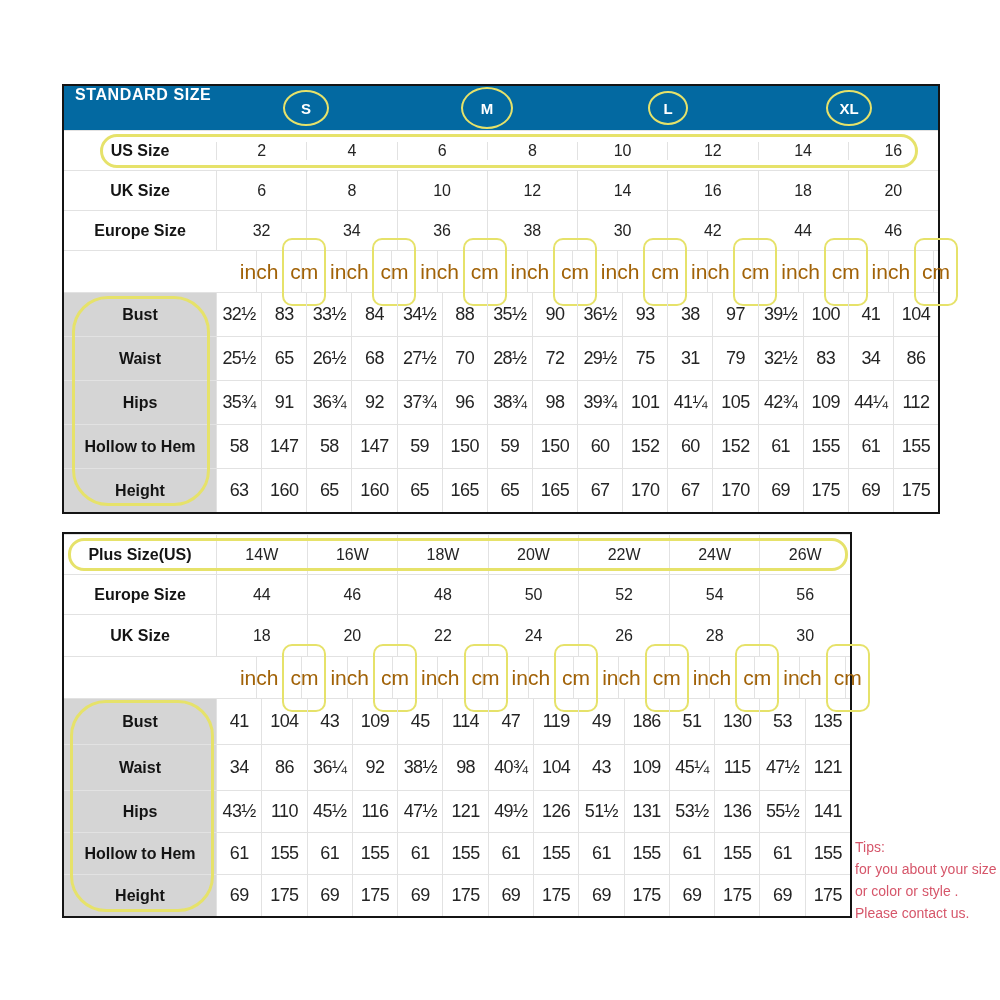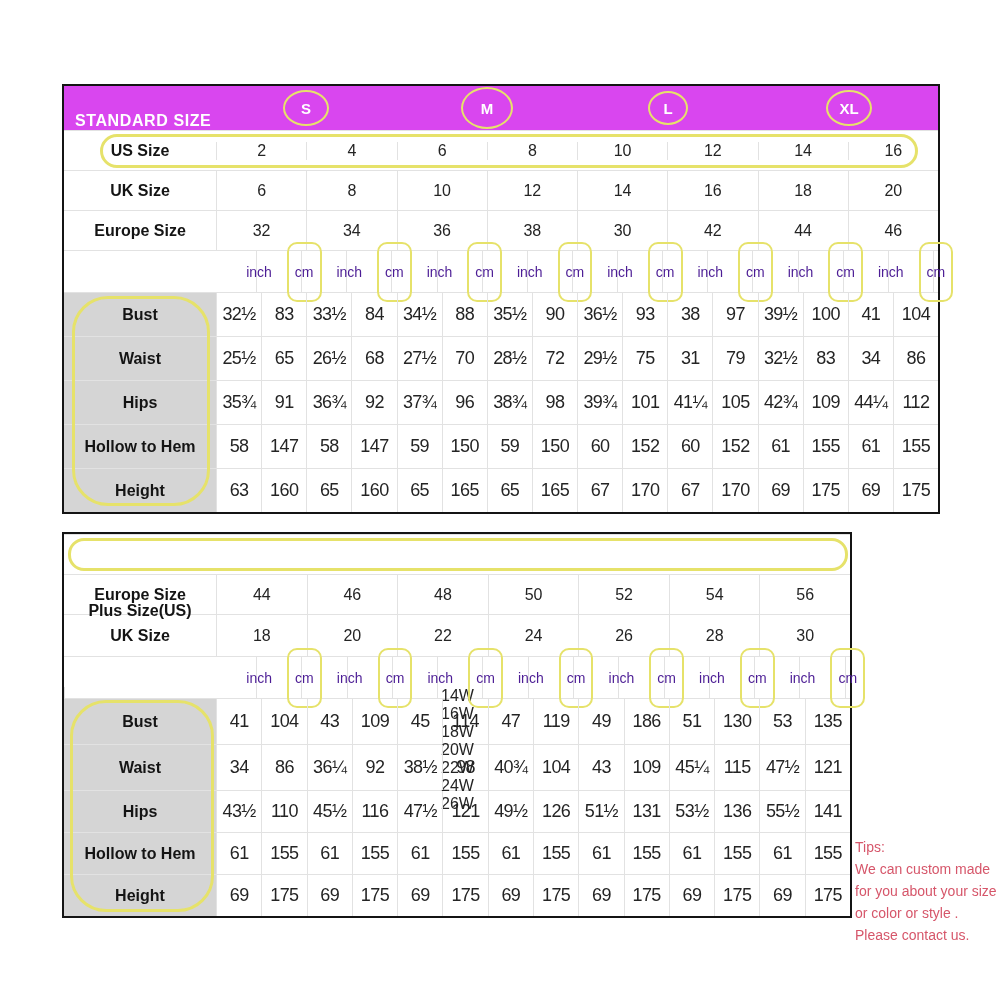--- a/index.html
+++ b/index.html
@@ -10,35 +10,35 @@
     --ink:#1c1c1c;
   }
   html,body{margin:0;padding:0;background:#fff;}
   body{width:1000px;height:1000px;font-family:"Liberation Sans",sans-serif;}
   .canvas{position:relative;width:1000px;height:1000px;background:#fff;overflow:hidden;}
 
   .size-table{position:absolute;border:2px solid #141414;background:#fff;box-sizing:border-box;}
   #standard-table{left:62px;top:84px;width:878px;}
   #plus-table{left:62px;top:532px;width:790px;}
 
-  .table-header{position:relative;height:44px;background:#d946ef;display:flex;align-items:flex-end;}
+  .table-header{position:relative;height:44px;background:#0369a1;display:flex;align-items:flex-start;}
   .table-title{color:#ffffff;font-weight:bold;font-size:16px;letter-spacing:0.6px;padding-left:11px;}
   .size-letter{position:absolute;top:50%;transform:translate(-50%,-50%);color:#fff;font-weight:bold;
     font-size:15px;display:flex;align-items:center;justify-content:center;
     border:2.5px solid var(--yellow);border-radius:50%;box-sizing:border-box;}
 
   .t-row{display:flex;box-sizing:border-box;border-top:1px solid var(--grid);}
   .size-table > .t-row:first-child{border-top:none;}
   .label-cell{width:152px;flex:0 0 152px;display:flex;align-items:center;justify-content:center;
     font-weight:bold;font-size:16px;color:#141414;box-sizing:border-box;}
   .label-cell.grey{background:var(--labelgrey);}
   .data-cell{flex:1;display:flex;align-items:center;justify-content:center;
     border-left:1px solid var(--grid);color:#242424;box-sizing:border-box;min-width:0;}
   .size-val{font-size:16px;}
-  .unit{font-size:14px;color:#4c1d95;margin-left:40px;}
+  .unit{font-size:21px;color:#a16207;margin-left:40px;}
   .measure-val{font-size:18px;letter-spacing:-0.6px;}
   .cm-box{border:2.5px solid var(--yellow);border-radius:10px;padding:20px 6px;}
 
   .overlay{position:absolute;border:3px solid var(--yellow);pointer-events:none;box-sizing:border-box;z-index:5;}
   #std-us-highlight{left:36px;top:48px;width:818px;height:34px;border-radius:17px;}
   #std-label-highlight{left:8px;top:210px;width:138px;height:210px;border-radius:36px;}
   #plus-row-highlight{left:4px;top:4px;width:780px;height:33px;border-radius:16px;}
   #plus-label-highlight{left:6px;top:166px;width:144px;height:212px;border-radius:36px;}
 
   .tips{position:absolute;left:855px;top:836px;color:var(--red);font-size:14px;line-height:22px;width:142px;}
@@ -219,21 +219,21 @@
         <div class="data-cell measure-val">69</div>
         <div class="data-cell measure-val">175</div>
         <div class="data-cell measure-val">69</div>
         <div class="data-cell measure-val">175</div>
       </div>
     </div>
 
   <div class="size-table" id="plus-table">
     <div class="overlay" id="plus-row-highlight"></div>
     <div class="overlay" id="plus-label-highlight"></div>
-  <div class="t-row size-row" style="height: 40px; flex-direction: column;">
+  <div class="t-row size-row" style="height: 40px;">
         <div class="label-cell">Plus Size(US)</div>
         <div class="data-cell size-val">14W</div>
         <div class="data-cell size-val">16W</div>
         <div class="data-cell size-val">18W</div>
         <div class="data-cell size-val">20W</div>
         <div class="data-cell size-val">22W</div>
         <div class="data-cell size-val">24W</div>
         <div class="data-cell size-val">26W</div>
       </div>
       <div class="t-row size-row" style="height: 40px;">
@@ -369,19 +369,18 @@
         <div class="data-cell measure-val">175</div>
         <div class="data-cell measure-val">69</div>
         <div class="data-cell measure-val">175</div>
         <div class="data-cell measure-val">69</div>
         <div class="data-cell measure-val">175</div>
       </div>
     </div>
 
   <div class="tips">
     <div>Tips:</div>
-    <div>We can custom made</div>
     <div>for you about your size</div>
     <div>or color or style .</div>
     <div>Please contact us.</div>
   </div>
 
 </div>
 
 </body></html>

